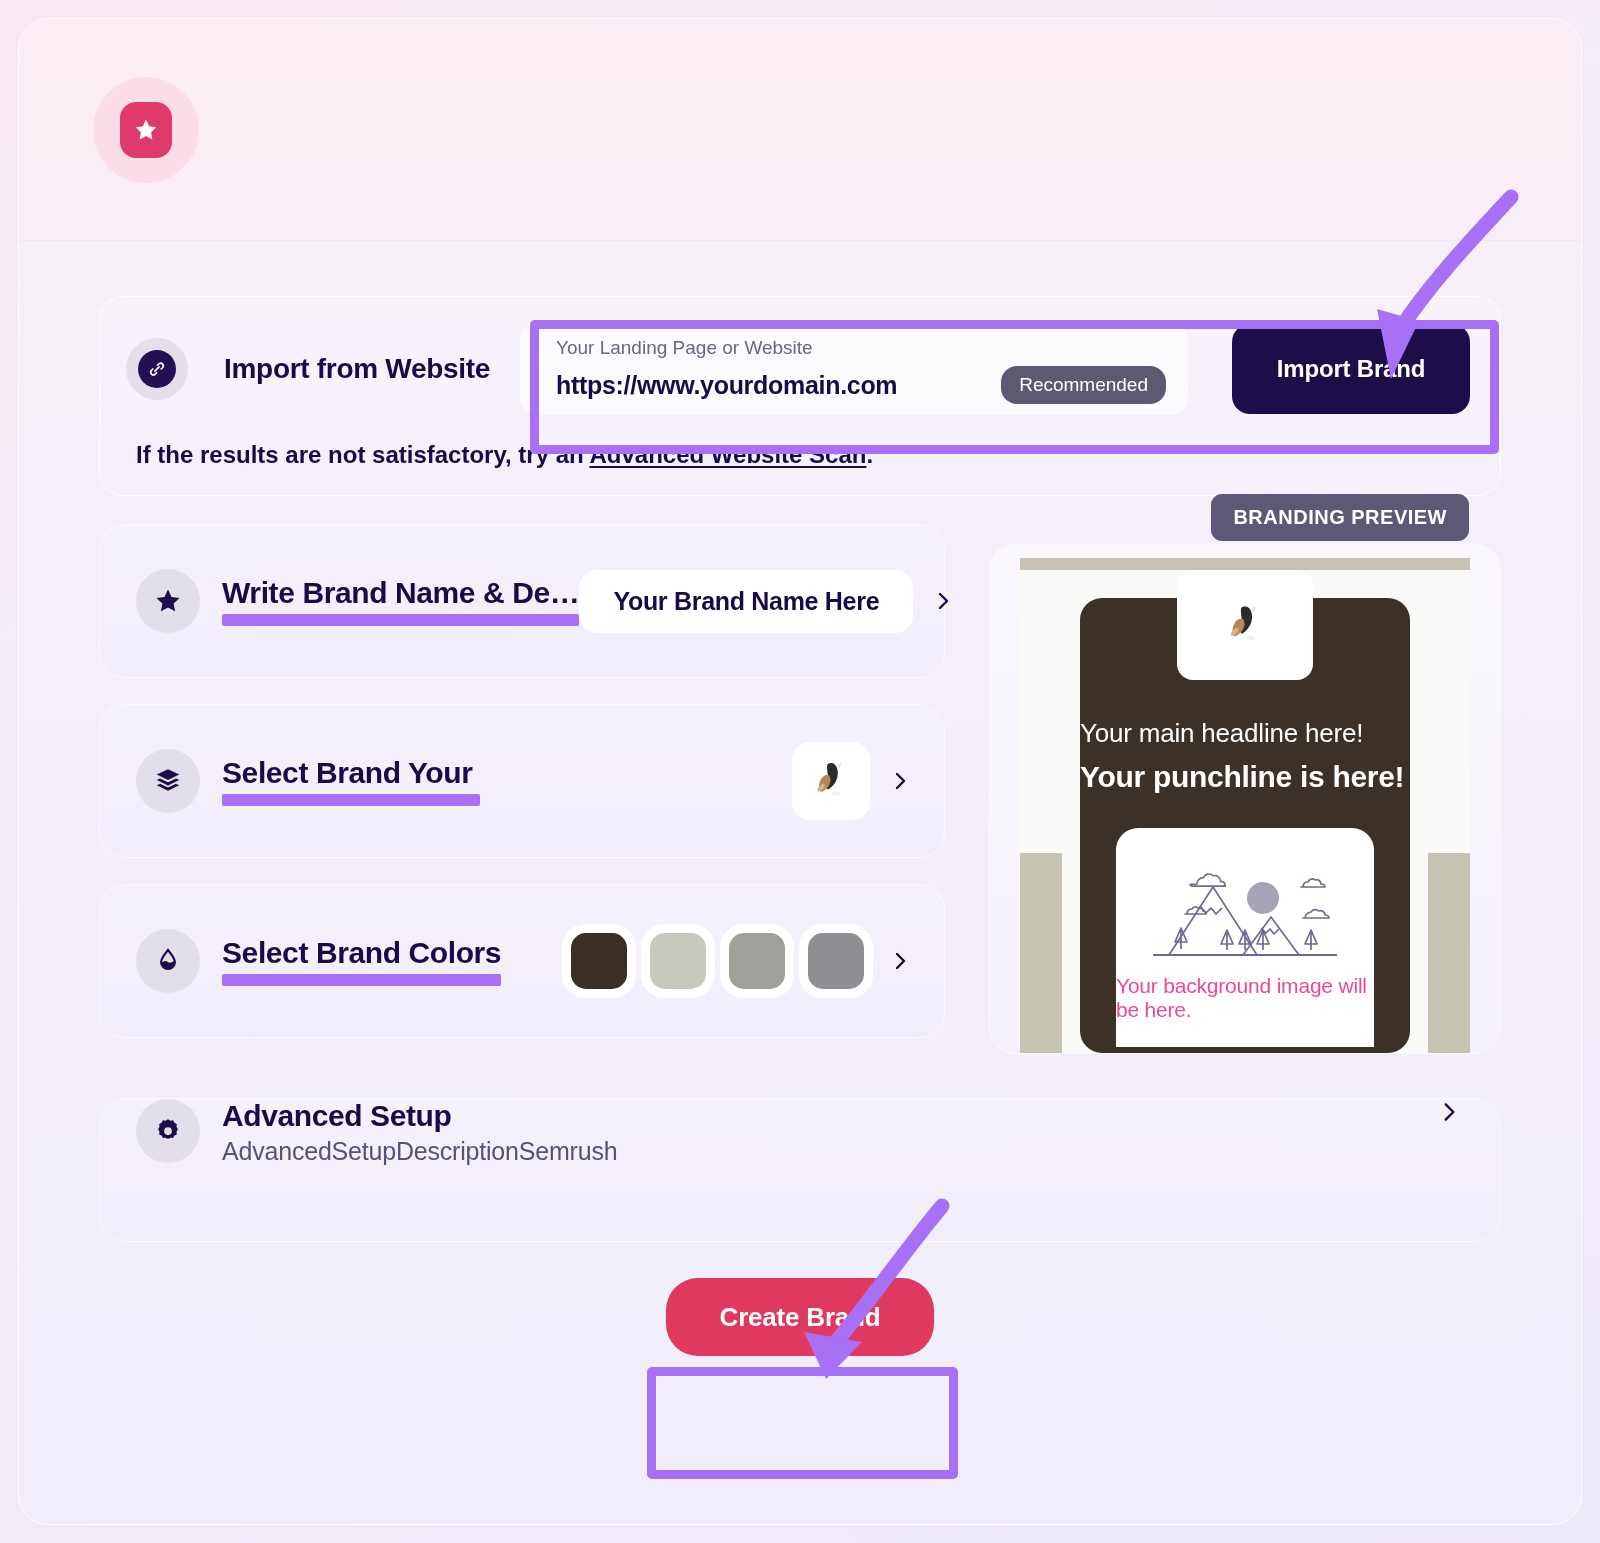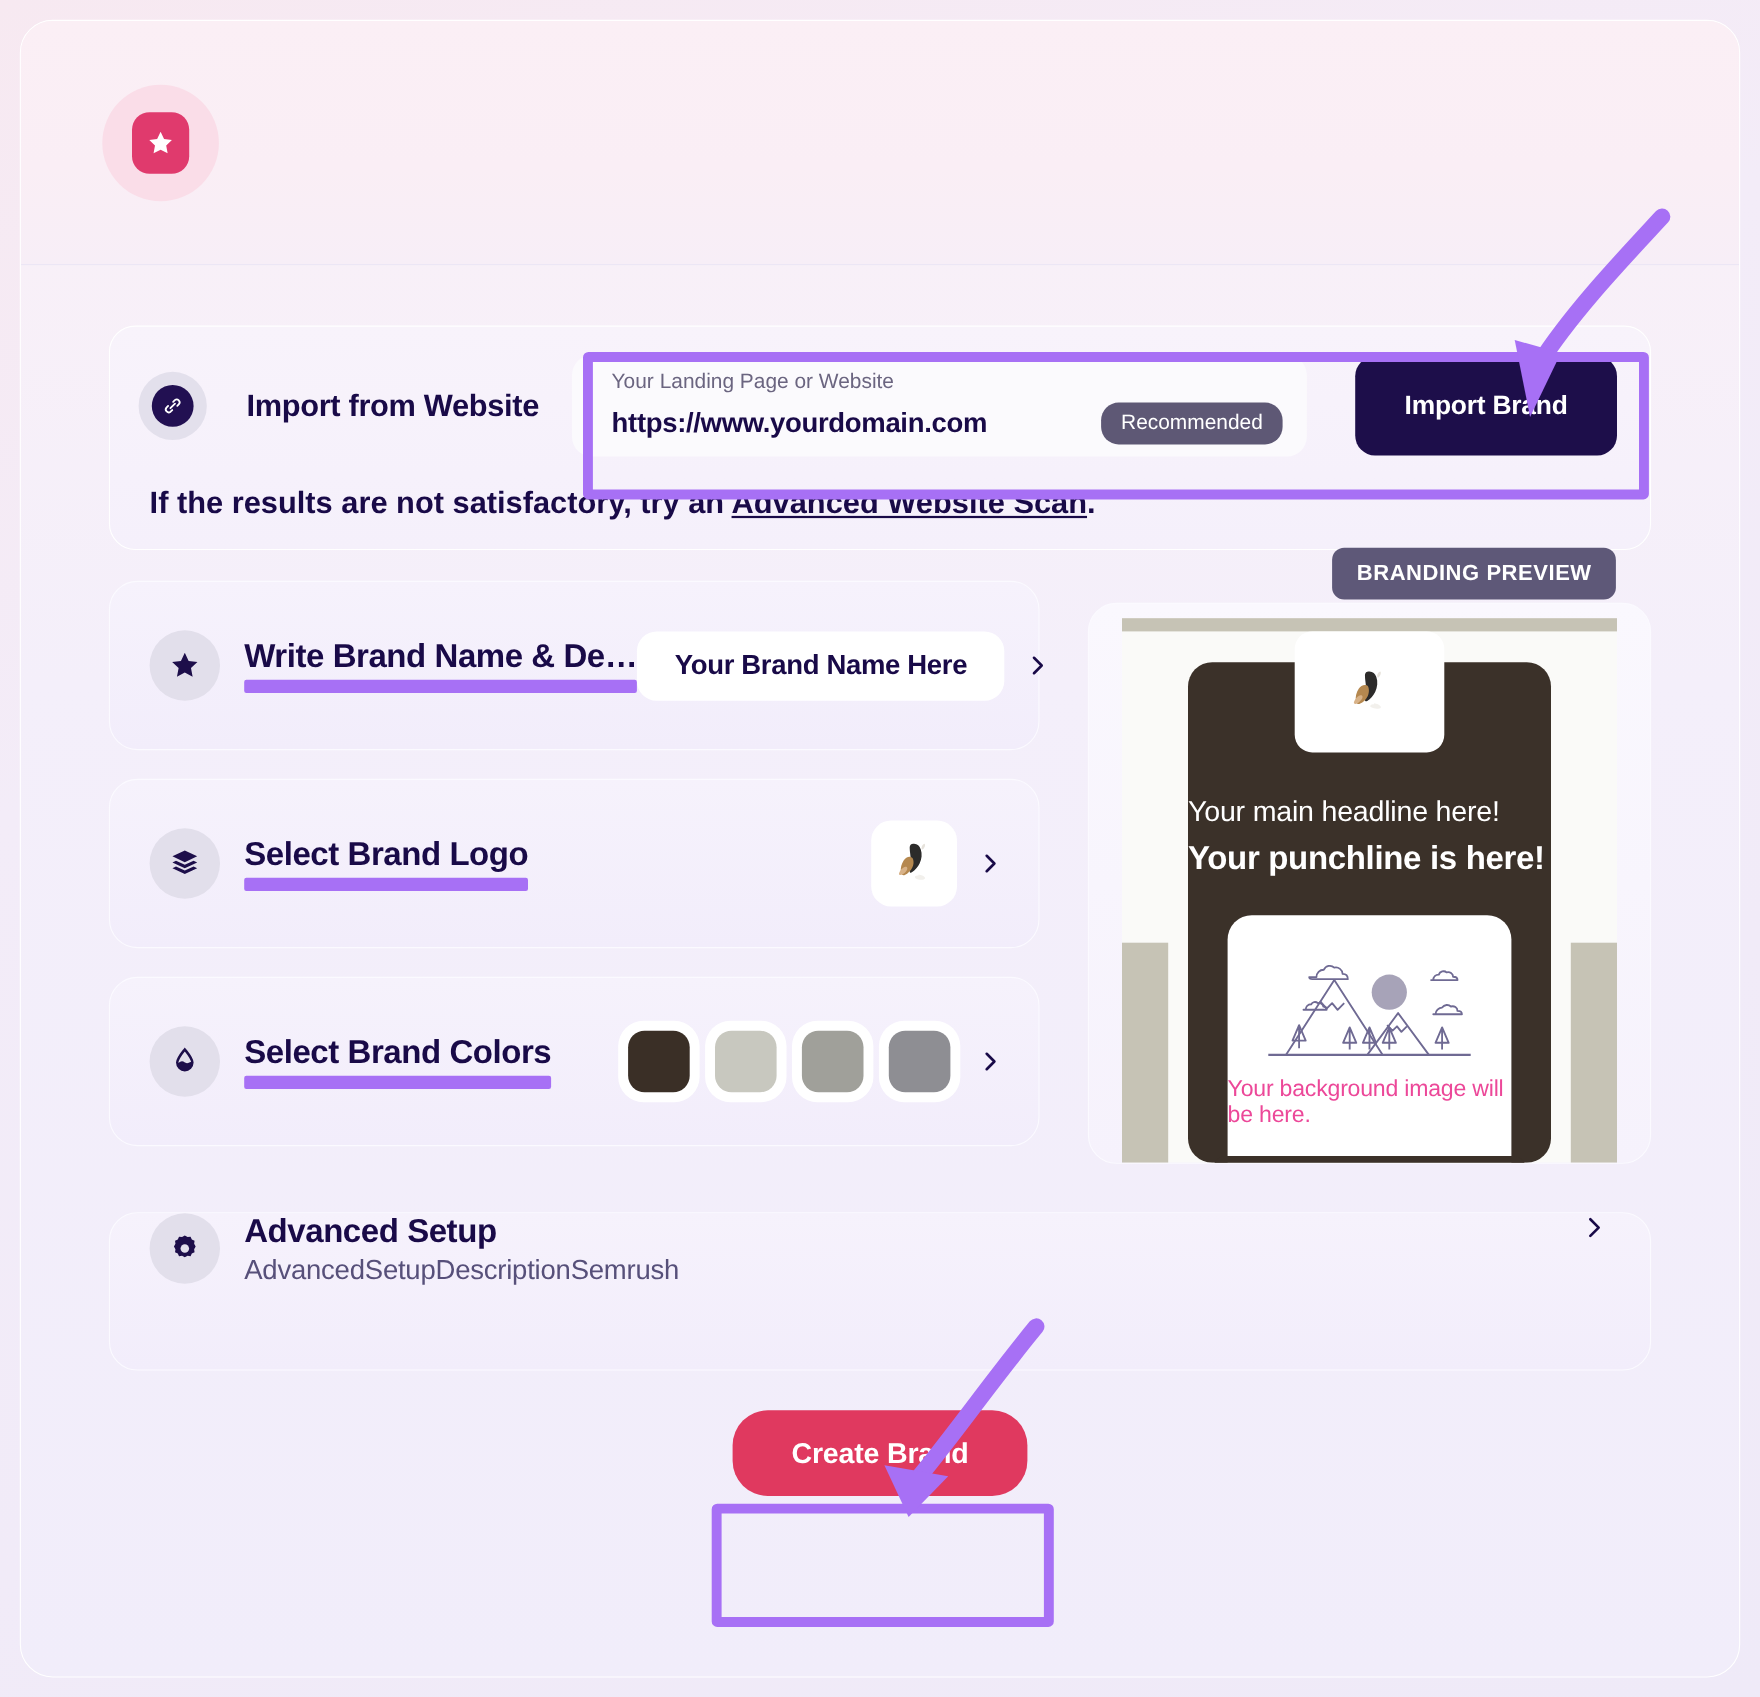--- a/index.html
+++ b/index.html
@@ -133,21 +133,21 @@
     margin-left: 30px;
     width: 238px; height: 90px;
     background: #1d0e4a; color: #fff;
     border-radius: 18px; border: none;
     font-size: 24px; font-weight: 700; letter-spacing: -0.2px;
     font-family: inherit;
     cursor: pointer;
   }
   .import-note {
     padding-left: 36px;
-    font-size: 28px; font-weight: 700; color: #190a48;
+    font-size: 24px; font-weight: 700; color: #190a48;
   }
   .import-note a { color: #190a48; text-decoration: underline; text-underline-offset: 3px; }
 
   
   .helper {
     margin-top: 54px;
     font-size: 24px; color: #190a48;
     letter-spacing: -0.2px;
   }
 
@@ -401,21 +401,21 @@
 
         <div class="opt-row">
           <div class="opt-icon">
             <svg viewBox="0 0 24 24" width="30" height="30" fill="#1d0e4a">
               <path d="M12 2.5l9 4.3-9 4.3-9-4.3z"></path>
               <path d="M3 11.2l9 4.3 9-4.3-2.6-1.2L12 12.9 5.6 10z"></path>
               <path d="M3 15.4l9 4.3 9-4.3-2.6-1.2L12 17.1 5.6 14.2z"></path>
             </svg>
           </div>
           <div class="opt-label-wrap">
-            <div class="opt-label">Select Brand Logo</div>
+            <div class="opt-label">Select Brand Your</div>
             <div class="underline-hl" style="width: 258px;"></div>
           </div>
           <div class="logo-thumb">
             <svg viewBox="0 0 60 60" width="60" height="60">
               <path d="M30 12c3 0 5 2 6 5 1.5 4 1 9-1 13-1.5 3-4 6-7 8-1 .6-2 .3-2-.8 0-3 1-6 1-9 0-5-1-9-1-12 0-3 1-4.2 4-4.2z" fill="#2c2b2a"></path>
               <path d="M27 24c-2.5-.5-5 1-6.5 3.2-2 3-3 7-2.5 10.5.3 2.3 1.7 3.5 3.5 2.8 3-1.2 5.5-4 7-7 1-2.2 1.2-4.5.8-6.5-.3-1.8-1-2.7-2.3-3z" fill="#b5884f"></path>
               <path d="M22 33c-1.6.4-3.4 1.8-4.6 3.6-.9 1.4-1.4 2.7-1 3.4.4.7 1.6.7 2.8.1 1.8-.9 3.3-2.4 4.2-4 .6-1.1.6-2.2.1-2.7-.3-.4-.9-.5-1.5-.4z" fill="#d8b288"></path>
               <path d="M34 40c2.5.3 4.8 1.3 5.7 2.6.6.9.2 1.7-1 2-2.4.6-5.3.1-7.2-1-.9-.5-1.1-1.3-.5-1.9.6-.6 1.7-.9 3-.7z" fill="#f2f0ec"></path>
               <path d="M37 14.5c.9-1.6 2-2.6 2.6-2.3.6.3.5 1.8-.3 3.3-.6 1.2-1.5 2-2 1.8-.6-.3-.7-1.5-.3-2.8z" fill="#e6e2db"></path>
             </svg>

